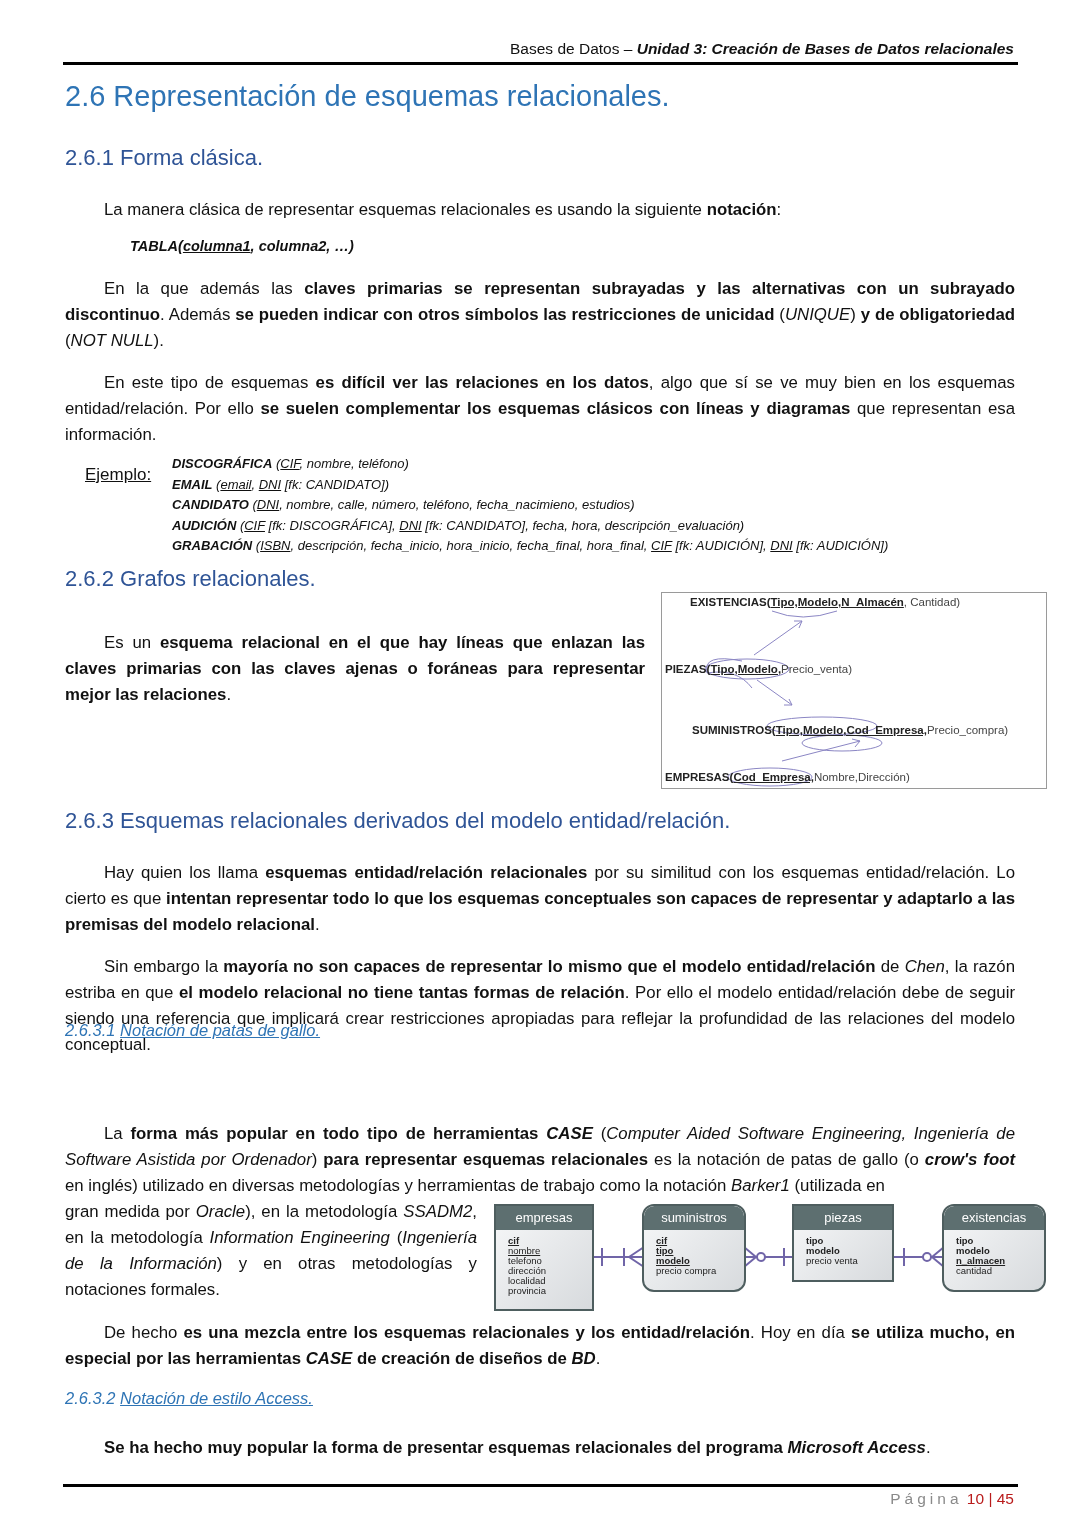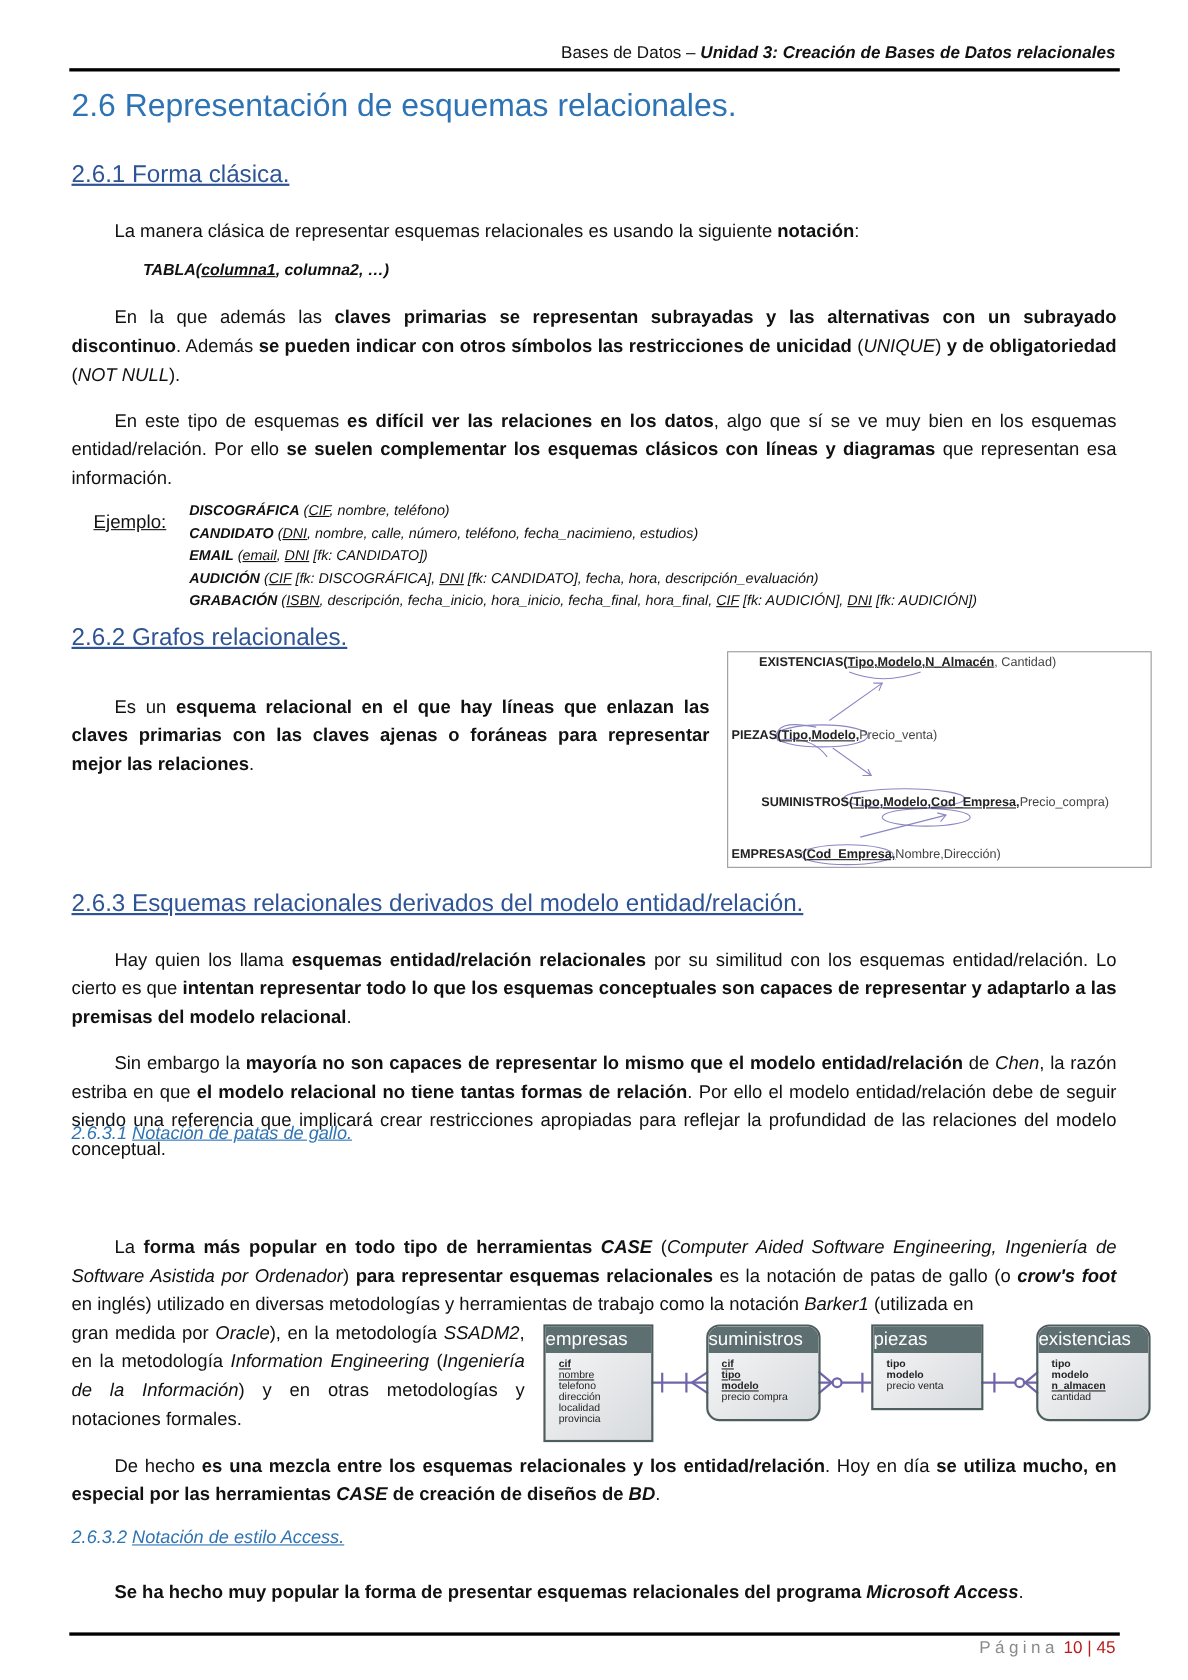--- a/index.html
+++ b/index.html
@@ -8,39 +8,39 @@
   .abs { position: absolute; }
   .hdr { right: 66px; top: 40px; font-size: 15.5px; color: #111; }
   .hdr b { font-weight: bold; font-style: italic; }
   .rule-top { left: 63px; top: 62px; width: 955px; height: 3px; background: #000; }
   .rule-bot { left: 63px; top: 1484px; width: 955px; height: 3px; background: #000; }
   .footer { right: 66px; top: 1490px; font-size: 15.5px; }
   .footer .pg { color: #8a8a8a; letter-spacing: 4px; }
   .footer b { color: #b91c1c; font-weight: normal; }
   h1, h2, h3 { margin: 0; font-weight: normal; }
   .h1 { left: 65px; top: 80px; font-size: 29px; color: #2e74b5; }
-  .h2 { left: 65px; font-size: 22px; color: #2f5496; text-decoration: underline; }
+  .h2 { left: 65px; font-size: 22px; color: #2f5496; }
   .h3 { left: 65px; font-size: 16.5px; color: #2e74b5; font-style: italic; }
   .h3 u { text-decoration: underline; }
   .p { left: 65px; width: 950px; font-size: 16.8px; line-height: 26px; text-align: justify; }
   .p .ind { display: inline-block; width: 39px; }
   .formula { left: 130px; top: 238px; font-size: 14.5px; font-weight: bold; font-style: italic; }
   .ej-label { left: 65px; top: 465px; font-size: 17px; text-decoration: underline; margin-left: 20px; }
   .ej { left: 172px; top: 454px; font-size: 13px; font-style: italic; line-height: 20.6px; }
   .ej div b { font-weight: bold; }
   .ej u { text-decoration: underline; }
   .graph-box { left: 661px; top: 592px; width: 384px; height: 195px; border: 1px solid #9a9a9a; background: #fff; }
   .graph-box .ln { position: absolute; font-size: 11.5px; color: #222; white-space: nowrap; }
   .graph-box .ln b { font-weight: bold; }
   .graph-box .ln u { }
   .graph-box .ln .light { color: #444; }
   .graph-box svg { position: absolute; left: 0; top: 0; }
   .er { left: 494px; top: 1202px; width: 555px; height: 110px; }
   .ent { position: absolute; background: linear-gradient(135deg, #f7f8f9, #d7dadd); border: 2px solid #4e5e5f; }
-  .ent .t { background: #5d6f70; color: #fff; font-size: 17px; height: 24px; line-height: 24px; }
+  .ent .t { background: #5d6f70; color: #fff; font-size: 13px; text-align: center; height: 24px; line-height: 24px; }
   .ent .f { font-size: 9.5px; line-height: 10px; padding: 6px 0 0 12px; color: #222; }
   .ent .f div.k { font-weight: bold; text-decoration: underline; }
   .ent.round { border-radius: 12px; overflow: hidden; }
   .ent.round .t { border-radius: 10px 10px 0 0; }
   .er svg { position: absolute; left: 0; top: 0; }
 </style>
 </head>
 <body>
 
 <div class="abs hdr"><span>Bases de Datos – </span><b>Unidad 3: Creación de Bases de Datos relacionales</b></div>
@@ -52,22 +52,22 @@
 <div class="abs p" style="top:197px"><span class="ind"></span><span>La manera clásica de representar esquemas relacionales es usando la siguiente </span><b>notación</b><span>:</span></div>
 <div class="abs formula"><span>TABLA(</span><u>columna1</u><span>, columna2, …)</span></div>
 
 <div class="abs p" style="top:276px"><span class="ind"></span><span>En la que además las </span><b>claves primarias se representan subrayadas y las alternativas con un subrayado discontinuo</b><span>. Además </span><b>se pueden indicar con otros símbolos las restricciones de unicidad</b><span> (</span><i>UNIQUE</i><span>) </span><b>y de obligatoriedad</b><span> (</span><i>NOT NULL</i><span>).</span></div>
 
 <div class="abs p" style="top:370px"><span class="ind"></span><span>En este tipo de esquemas </span><b>es difícil ver las relaciones en los datos</b><span>, algo que sí se ve muy bien en los esquemas entidad/relación. Por ello </span><b>se suelen complementar los esquemas clásicos con líneas y diagramas</b><span> que representan esa información.</span></div>
 
 <div class="abs ej-label">Ejemplo:</div>
 <div class="abs ej">
   <div><b>DISCOGRÁFICA</b><span> (</span><u>CIF</u><span>, nombre, teléfono)</span></div>
+  <div><b>EMAIL</b><span> (</span><u>email</u><span>, </span><u>DNI</u><span> [fk: CANDIDATO])</span></div>
   <div><b>CANDIDATO</b><span> (</span><u>DNI</u><span>, nombre, calle, número, teléfono, fecha_nacimieno, estudios)</span></div>
-  <div><b>EMAIL</b><span> (</span><u>email</u><span>, </span><u>DNI</u><span> [fk: CANDIDATO])</span></div>
   <div><b>AUDICIÓN</b><span> (</span><u>CIF</u><span> [fk: DISCOGRÁFICA], </span><u>DNI</u><span> [fk: CANDIDATO], fecha, hora, descripción_evaluación)</span></div>
   <div><b>GRABACIÓN</b><span> (</span><u>ISBN</u><span>, descripción, fecha_inicio, hora_inicio, fecha_final, hora_final, </span><u>CIF</u><span> [fk: AUDICIÓN], </span><u>DNI</u><span> [fk: AUDICIÓN])</span></div>
 </div>
 
 <h2 class="abs h2" style="top:566px">2.6.2  Grafos relacionales.</h2>
 <div class="abs p" style="top:630px; width:580px"><span class="ind"></span><span>Es un </span><b>esquema relacional en el que hay líneas que enlazan las claves primarias con las claves ajenas o foráneas para representar mejor las relaciones</b><span>.</span></div>
 
 <div class="abs graph-box">
   <svg width="384" height="195">
     <g fill="none" stroke="#8b86c4" stroke-width="1">

